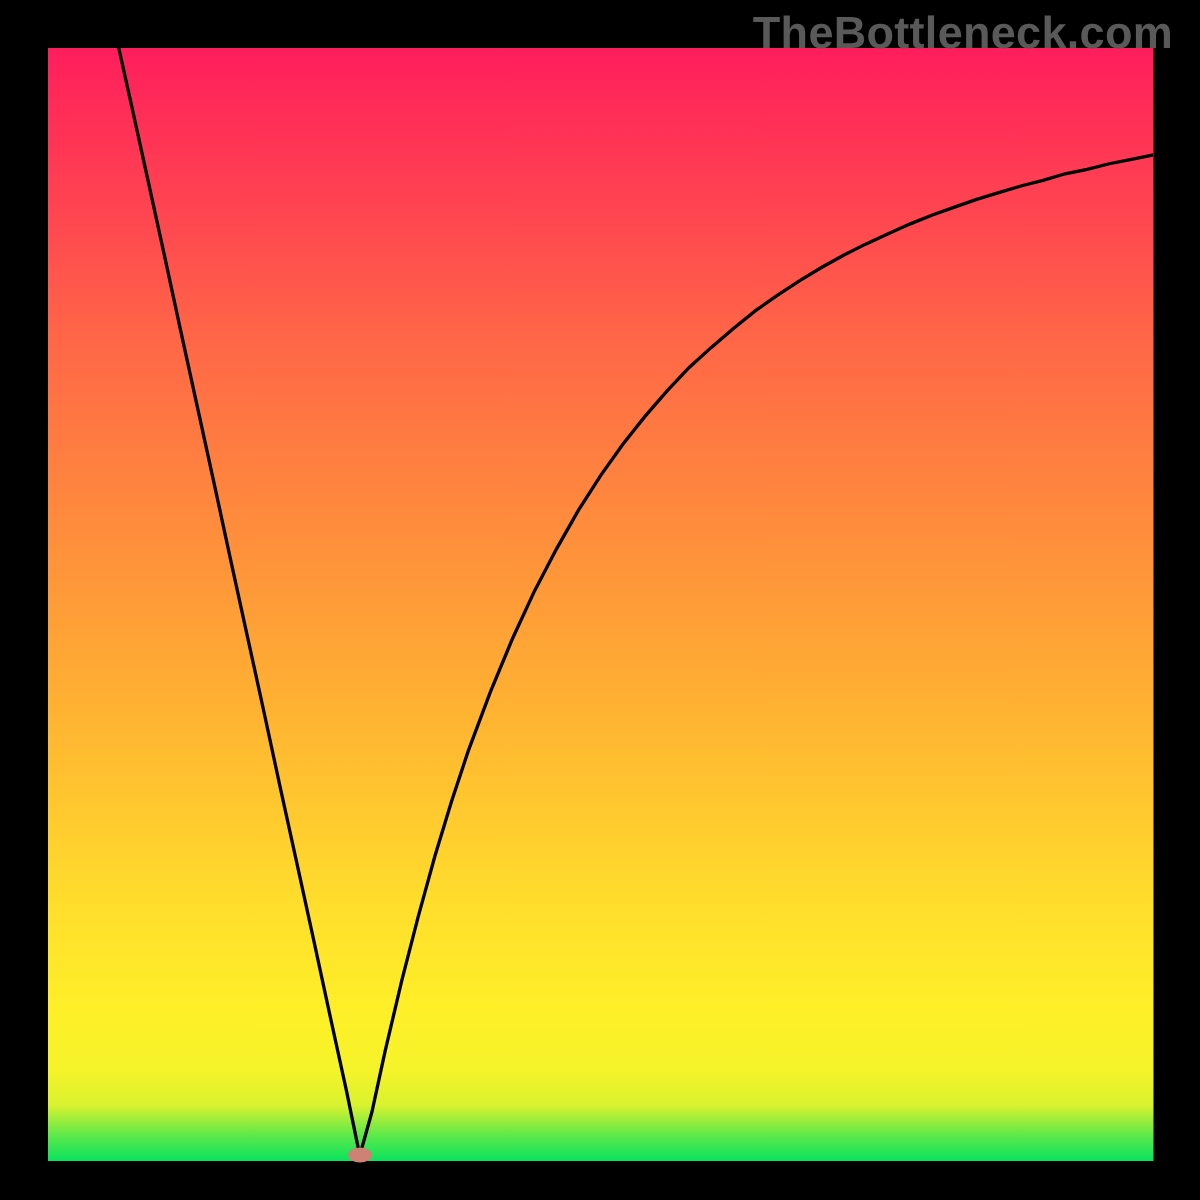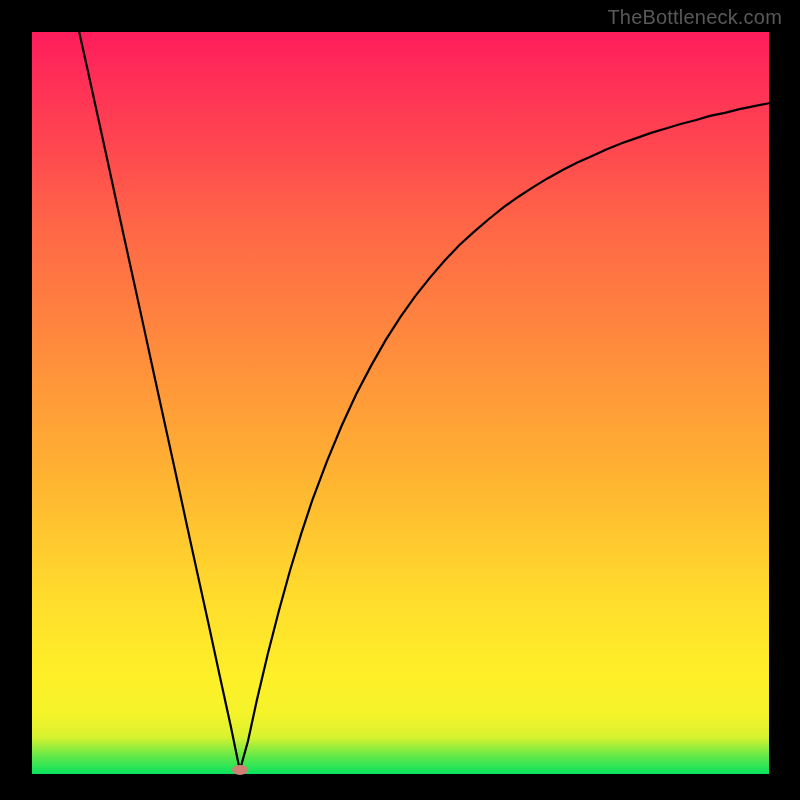--- a/index.html
+++ b/index.html
@@ -36,22 +36,22 @@
       #ff4351 86%,
       #ff2e57 94%,
       #ff1d5c 100%
     );
   }
   .watermark {
     position: absolute;
     top: 6px;
     right: 18px;
     color: #595959;
-    font-size: 20px;
-    font-weight: 400;
+    font-size: 30px;
+    font-weight: 700;
     letter-spacing: 0.2px;
   }
   svg.curve {
     position: absolute;
     left: 0; top: 0;
     width: 737px; height: 742px;
   }
   .dot {
     position: absolute;
     width: 16px;

